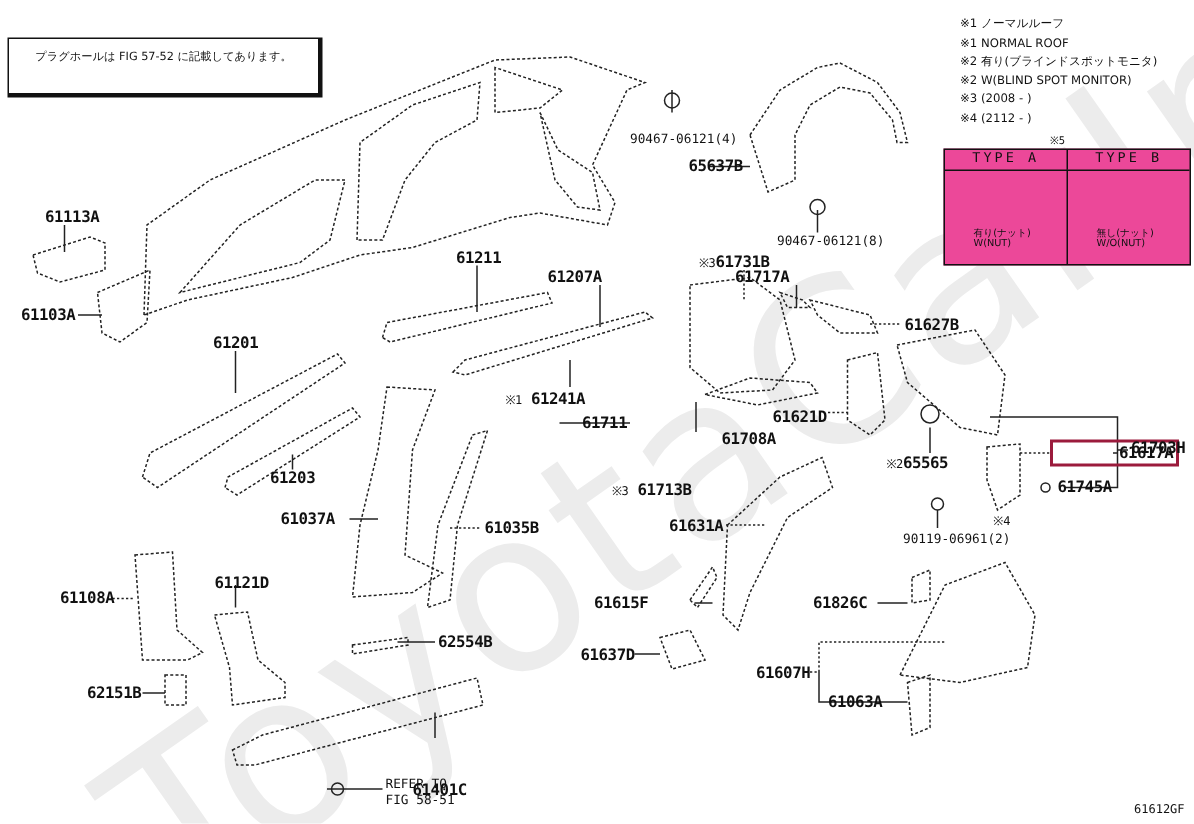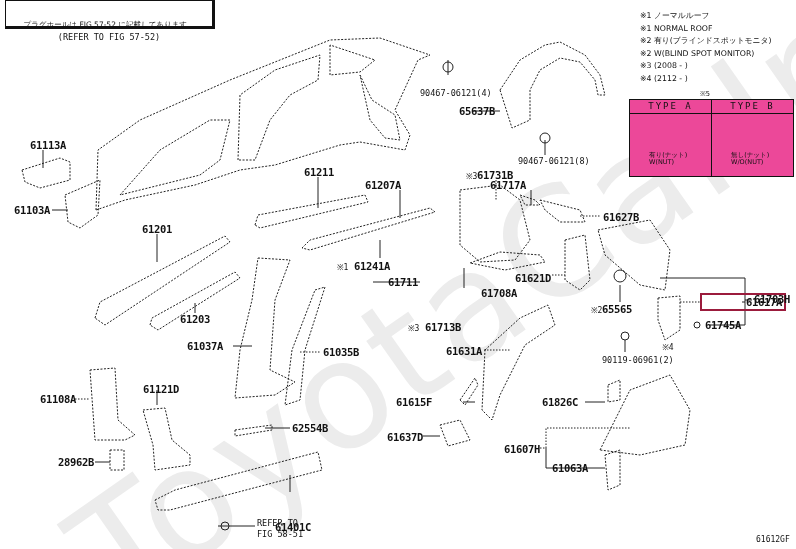--- a/index.html
+++ b/index.html
@@ -1,19 +1,19 @@
 <!DOCTYPE html>
 <html><head>
 <meta charset="utf-8">
 <style>
   html, body { margin: 0; padding: 0; background: #ffffff; }
   body { width: 796px; height: 549px; position: relative; overflow: hidden; font-family: "DejaVu Sans Mono", monospace; color: #111; }
   #diagram { position: absolute; left: 0; top: 0; width: 796px; height: 549px; }
   .watermark { position: absolute; left: 40px; top: 120px; font-family: "DejaVu Sans", sans-serif; font-size: 150px; color: #ececec; transform: rotate(-35deg); transform-origin: left top; white-space: nowrap; letter-spacing: 4px; pointer-events: none; top: 500px; }
-  .note-box { position: absolute; left: 5px; top: 0; width: 210px; height: 29px; border: 1px solid #111; border-right: 3px solid #111; border-bottom: 3px solid #111; background: #fff; font-family: "DejaVu Sans", sans-serif; font-size: 7.5px; text-align: center; line-height: 12px; padding-top: 18px; box-sizing: border-box; }
+  .note-box { position: absolute; left: 5px; top: 25px; width: 210px; height: 40px; border: 1px solid #111; border-right: 3px solid #111; border-bottom: 3px solid #111; background: #fff; font-family: "DejaVu Sans", sans-serif; font-size: 7.5px; text-align: center; line-height: 12px; padding-top: 6px; box-sizing: border-box; }
   .note-box .ref { font-family: "DejaVu Sans Mono", monospace; font-size: 8.5px; }
   .legend { position: absolute; left: 640px; top: 10px; font-family: "DejaVu Sans", sans-serif; font-size: 7.8px; line-height: 12.5px; white-space: nowrap; }
   .type-box { position: absolute; left: 629px; top: 99px; width: 163px; height: 76px; border: 1px solid #111; background:#ec4899; }
   .type-box .hdr { display: flex; height: 13px; border-bottom: 1px solid #111; font-size: 9px; }
   .type-box .hdr div { flex: 1; text-align: center; line-height: 13px; letter-spacing: 2px; }
   .type-box .hdr div:first-child { border-right: 1px solid #111; }
   .type-box .divider { position: absolute; left: 81px; top: 13px; width: 1px; height: 63px; background: #111; }
   .type-cap { position: absolute; font-size: 6.5px; font-family: "DejaVu Sans", sans-serif; line-height: 7px; margin-left: 17px; }
   .star5 { position: absolute; left: 700px; top: 89px; font-size: 7px; }
   .lbl { position: absolute; font-size: 10.5px; font-weight: bold; white-space: nowrap; letter-spacing: -0.3px; line-height: 12px; }
@@ -121,21 +121,20 @@
   </g>
 
   <g fill="none" stroke="#222" stroke-width="0.8" stroke-dasharray="2,1">
     <path d="M637,173 L685,123 L700,128 L700,160 L690,172 Z"></path>
     <path d="M718,173 L766,123 L781,128 L781,160 L771,172 Z"></path>
   </g>
 </svg>
 
 <div class="note-box">
   <div>プラグホールは FIG 57-52 に記載してあります。</div>
-  <div class="ref">(REFER TO FIG 57-52)</div>
 </div>
 
 <div class="legend">
   <div>※1 ノーマルルーフ</div>
   <div>※1 NORMAL ROOF</div>
   <div>※2 有り(ブラインドスポットモニタ)</div>
   <div>※2 W(BLIND SPOT MONITOR)</div>
   <div>※3 (2008 -      )</div>
   <div>※4 (2112 -      )</div>
 </div>
@@ -165,21 +164,21 @@
 <div class="lbl" style="left:365px; top:179px;">61207A</div>
 <div class="lbl" style="left:337px; top:260px;"><span class="mk">※1</span> <span>61241A</span></div>
 <div class="lbl" style="left:375px; top:276px;margin-left:13px;">61711</div>
 <div class="lbl" style="left:408px; top:321px;"><span class="mk">※3</span> <span>61713B</span></div>
 <div class="lbl" style="left:481px; top:287px;">61708A</div>
 <div class="lbl" style="left:187px; top:340px;">61037A</div>
 <div class="lbl" style="left:323px; top:346px;">61035B</div>
 <div class="lbl" style="left:292px; top:422px;">62554B</div>
 <div class="lbl" style="left:40px; top:393px;">61108A</div>
 <div class="lbl" style="left:143px; top:383px;">61121D</div>
-<div class="lbl" style="left:58px; top:456px;">28962B</div>
+<div class="lbl" style="left:58px; top:456px;">62151B</div>
 <div class="lbl" style="left:275px; top:521px;">61401C</div>
 <div class="lbl sm" style="left:420px; top:87px;">90467-06121(4)</div>
 <div class="lbl" style="left:459px; top:105px;">65637B</div>
 <div class="lbl sm" style="left:518px; top:155px;">90467-06121(8)</div>
 <div class="lbl" style="left:466px; top:169px;"><span class="mk">※3</span><span>61731B</span></div>
 <div class="lbl" style="left:490px; top:179px;">61717A</div>
 <div class="lbl" style="left:603px; top:211px;">61627B</div>
 <div class="lbl" style="left:515px; top:272px;">61621D</div>
 <div class="lbl" style="left:591px; top:303px;"><span class="mk">※2</span><span>65565</span></div>
 <div class="lbl hl" style="left: 700px; top: 293px; border-color: rgb(155, 27, 60); padding-left: 44px;">61617A</div>

